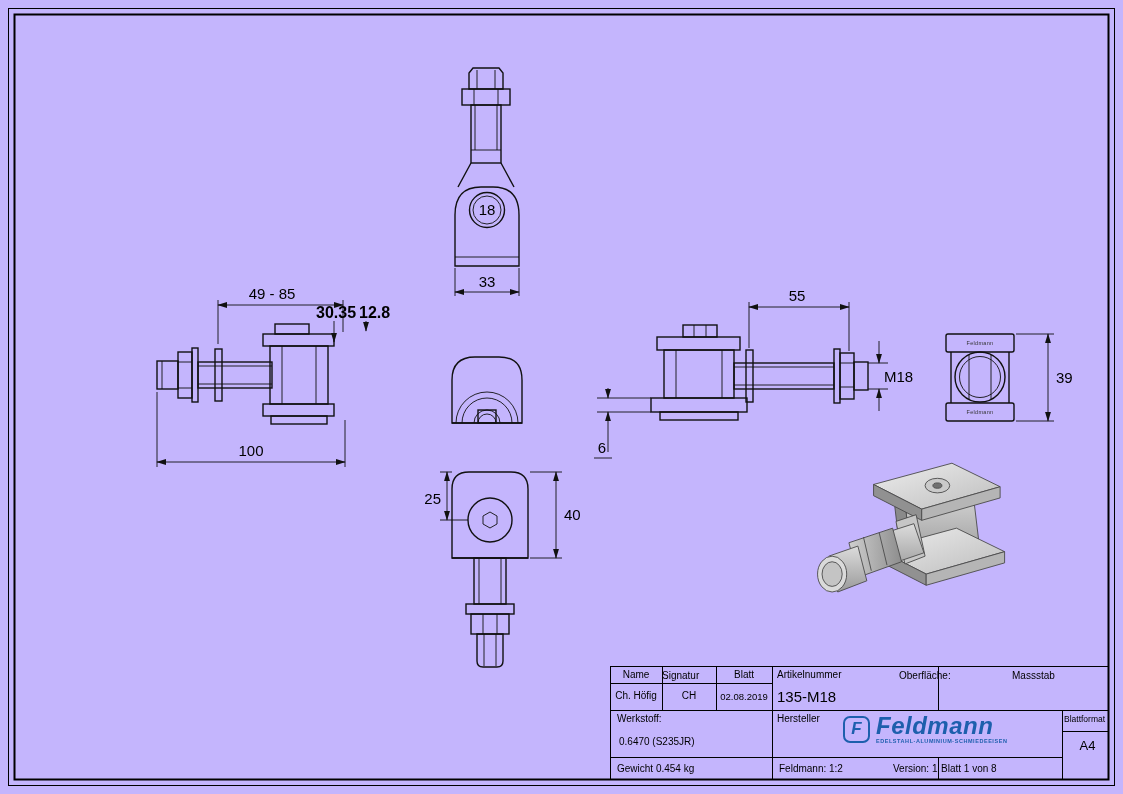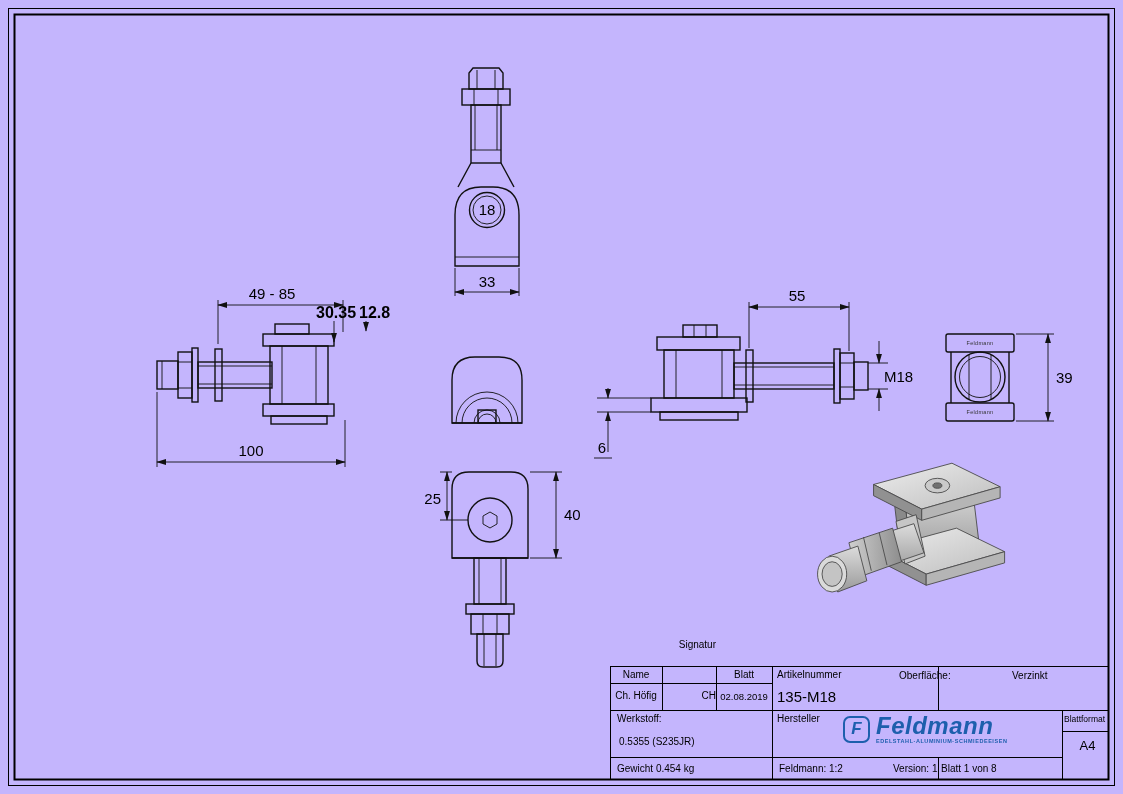--- a/index.html
+++ b/index.html
@@ -226,31 +226,31 @@
       <line class="tbline" x1="1062.5" y1="710.5" x2="1062.5" y2="779.5"></line>
       <line class="tbline" x1="610.5" y1="683.5" x2="772.5" y2="683.5"></line>
       <line class="tbline" x1="610.5" y1="710.5" x2="1108.5" y2="710.5"></line>
       <line class="tbline" x1="610.5" y1="757.5" x2="1062.5" y2="757.5"></line>
       <line class="tbline" x1="1062.5" y1="731.5" x2="1108.5" y2="731.5"></line>
     </g>
   </svg>
 
   <div>
     <div class="tb-text" style="left:610px;top:669px;width:52px;text-align:center">Name</div>
-    <div class="tb-text" style="left:662px;top:639px;width:54px;text-align:right">Signatur</div>
+    <div class="tb-text" style="left:662px;top:670px;width:54px;text-align:left">Signatur</div>
     <div class="tb-text" style="left:716px;top:669px;width:56px;text-align:center">Blatt</div>
     <div class="tb-text" style="left:777px;top:669px">Artikelnummer</div>
     <div class="tb-text" style="left:899px;top:670px">Oberfläche:</div>
-    <div class="tb-text" style="left:1012px;top:670px">Verzinkt</div>
+    <div class="tb-text" style="left:1012px;top:670px">Massstab</div>
     <div class="tb-text" style="left:610px;top:690px;width:52px;text-align:center">Ch. Höfig</div>
-    <div class="tb-text" style="left:662px;top:690px;width:54px;text-align:right">CH</div>
+    <div class="tb-text" style="left:662px;top:690px;width:54px;text-align:center">CH</div>
     <div class="tb-text" style="left:716px;top:691px;width:56px;text-align:center;font-size:9.5px">02.08.2019</div>
     <div class="tb-text" style="left:777px;top:688px;font-size:15px">135-M18</div>
     <div class="tb-text" style="left:617px;top:713px">Werkstoff:</div>
-    <div class="tb-text" style="left:619px;top:736px">0.5355 (S235JR)</div>
+    <div class="tb-text" style="left:619px;top:736px">0.6470 (S235JR)</div>
     <div class="tb-text" style="left:777px;top:713px">Hersteller</div>
     <div class="tb-text" style="left:1064px;top:714px;font-size:8.5px">Blattformat</div>
     <div class="tb-text" style="left:1062px;top:738px;width:51px;text-align:center;font-size:13px">A4</div>
     <div class="tb-text" style="left:617px;top:763px">Gewicht 0.454 kg</div>
     <div class="tb-text" style="left:779px;top:763px">Feldmann: 1:2</div>
     <div class="tb-text" style="left:893px;top:763px">Version: 1</div>
     <div class="tb-text" style="left:941px;top:763px">Blatt 1 von 8</div>
 
     <div class="brand" style="left:843px;top:714px">
       <div class="brand-icon">

